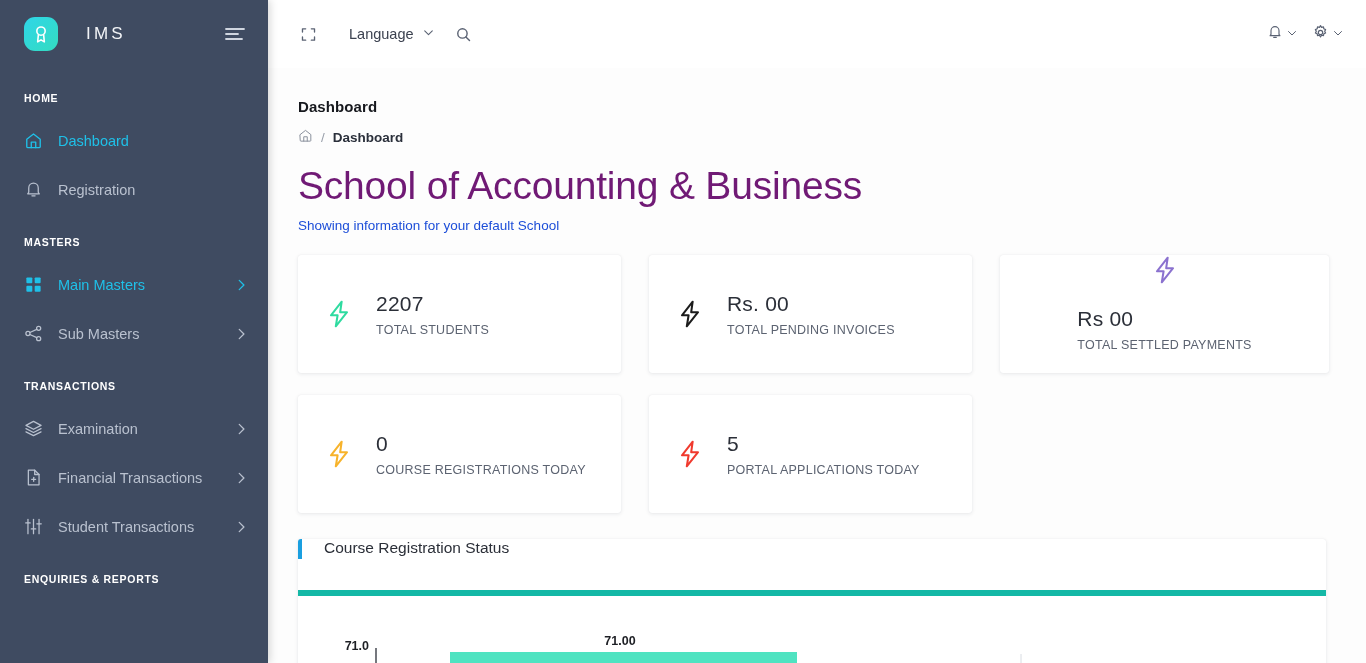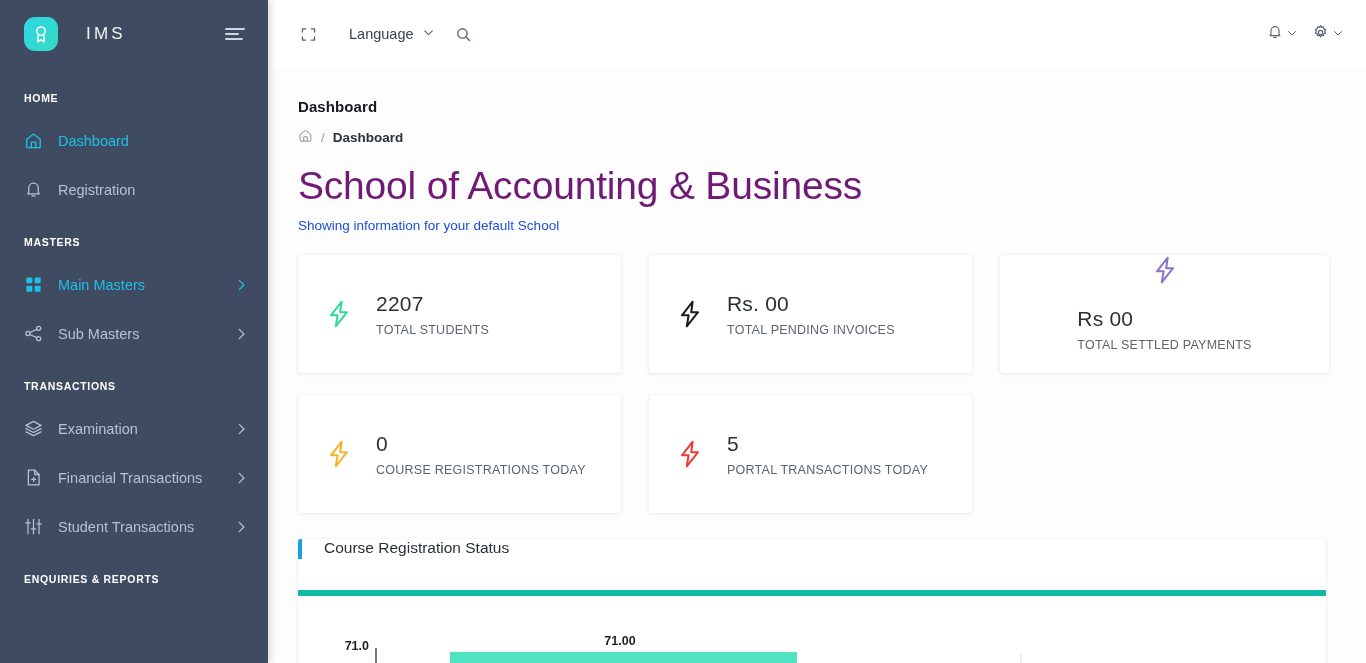--- a/index.html
+++ b/index.html
@@ -392,21 +392,21 @@
           </span>
         </div>
         <div class="stat-card w2">
           <span class="bolt">
             <svg width="26" height="30" viewBox="0 0 24 28" fill="none" stroke="#f03a2e" stroke-width="1.9" stroke-linejoin="round" stroke-linecap="round">
               <path d="M14.5 2.5 L4.5 15.2 h6.2 L9 25.5 L19.5 12.3 h-6.4 Z"></path>
             </svg>
           </span>
           <span class="stat-text">
             <span class="stat-value">5</span>
-            <span class="stat-label">PORTAL TRANSACTIONS TODAY</span>
+            <span class="stat-label">PORTAL APPLICATIONS TODAY</span>
           </span>
         </div>
       </div>
 
       <div class="chart-card">
         <div class="chart-head">
           <span class="chart-accent"></span>
           <span class="chart-title">Course Registration Status</span>
         </div>
         <div class="chart-body">

